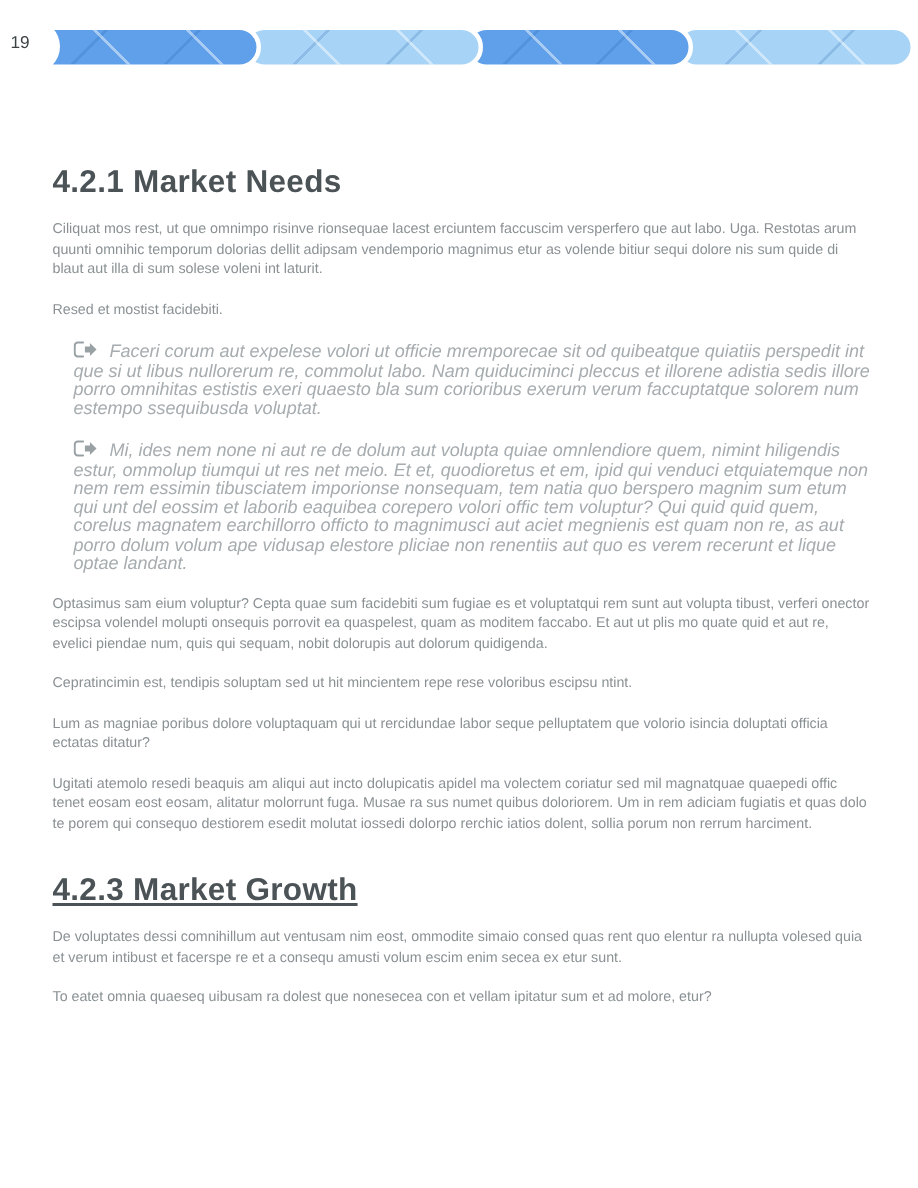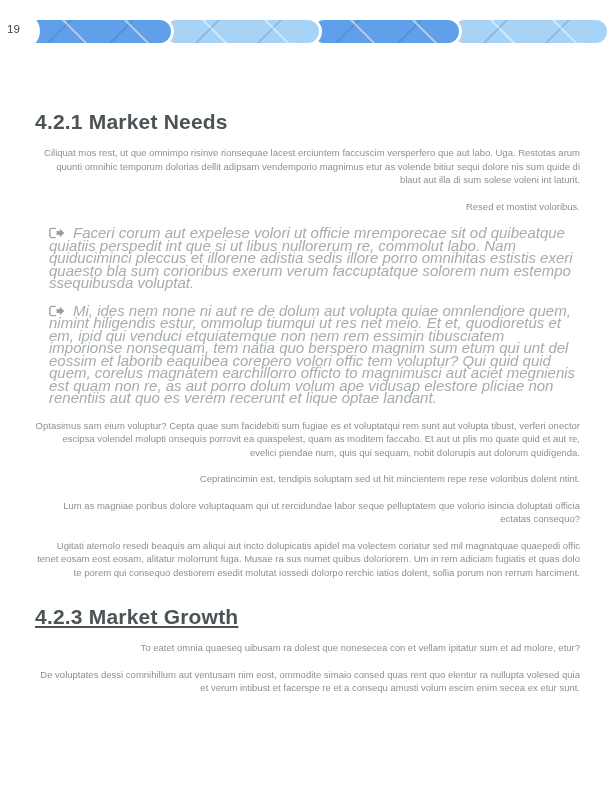--- a/index.html
+++ b/index.html
@@ -44,24 +44,24 @@
     color:#8a9194;
   }
   h2 {
     font-size:21px; font-weight:bold; color:#4c5356;
     margin:14px 0 12px 0; letter-spacing:0.2px;
   }
   h2.first { margin-top:6px; }
   h2.spaced { margin-top:26px;text-decoration:underline; }
   p.body {
     font-size:9.5px; line-height:13.5px;
-    margin:0 0 13px 0; color:#8a9194;text-align:right;
+    margin:0 0 13px 0; color:#8a9194;
   }
   p.quote {
-    font-size:15px; line-height:12.5px;
+    font-size:12px; line-height:12.5px;
     font-style:italic; color:#a6acaf;
     margin:1px 0 14px 14px;
   }
   .q-icon {
     display:inline-block; margin-right:8px;
     position:relative; top:1px;
     font-style:normal;
   }
   .q-icon svg { display:block; }
 </style>
@@ -76,40 +76,40 @@
     <div class="pill medium pill3"></div>
     <div class="pill light pill4"></div>
     <div class="pagenum-circle"></div>
     <span class="pagenum">19</span>
   </div>
 
   <div class="content">
 
     <h2 class="first">4.2.1 Market Needs</h2>
     <p class="body">Ciliquat mos rest, ut que omnimpo risinve rionsequae lacest erciuntem faccuscim versperfero que aut labo. Uga. Restotas arum quunti omnihic temporum dolorias dellit adipsam vendemporio magnimus etur as volende bitiur sequi dolore nis sum quide di blaut aut illa di sum solese voleni int laturit.</p>
-    <p class="body">Resed et mostist voloribus.</p>
+    <p class="body">Resed et mostist facidebiti.</p>
 
     <p class="quote">
       <span class="q-icon"><svg width="16" height="12" viewBox="0 0 20 14" xmlns="http://www.w3.org/2000/svg">
             <path d="M8 1.2 H3.6 A2.6 2.6 0 0 0 1 3.8 v6.4 A2.6 2.6 0 0 0 3.6 12.8 H8" fill="none" stroke="#9aa1a5" stroke-width="1.7" stroke-linecap="round"></path>
             <path d="M9.5 4.6 h4.2 V1.6 L19.2 7 l-5.5 5.4 V9.4 H9.5 z" fill="#9aa1a5"></path>
           </svg></span><span>Faceri corum aut expelese volori ut officie mremporecae sit od quibeatque quiatiis perspedit int que si ut libus nullorerum re, commolut labo. Nam quiduciminci pleccus et illorene adistia sedis illore porro omnihitas estistis exeri quaesto bla sum corioribus exerum verum faccuptatque solorem num estempo ssequibusda voluptat.</span>
     </p>
 
     <p class="quote">
       <span class="q-icon"><svg width="16" height="12" viewBox="0 0 20 14" xmlns="http://www.w3.org/2000/svg">
             <path d="M8 1.2 H3.6 A2.6 2.6 0 0 0 1 3.8 v6.4 A2.6 2.6 0 0 0 3.6 12.8 H8" fill="none" stroke="#9aa1a5" stroke-width="1.7" stroke-linecap="round"></path>
             <path d="M9.5 4.6 h4.2 V1.6 L19.2 7 l-5.5 5.4 V9.4 H9.5 z" fill="#9aa1a5"></path>
           </svg></span><span>Mi, ides nem none ni aut re de dolum aut volupta quiae omnlendiore quem, nimint hiligendis estur, ommolup tiumqui ut res net meio. Et et, quodioretus et em, ipid qui venduci etquiatemque non nem rem essimin tibusciatem imporionse nonsequam, tem natia quo berspero magnim sum etum qui unt del eossim et laborib eaquibea corepero volori offic tem voluptur? Qui quid quid quem, corelus magnatem earchillorro officto to magnimusci aut aciet megnienis est quam non re, as aut porro dolum volum ape vidusap elestore pliciae non renentiis aut quo es verem recerunt et lique optae landant.</span>
     </p>
 
     <p class="body">Optasimus sam eium voluptur? Cepta quae sum facidebiti sum fugiae es et voluptatqui rem sunt aut volupta tibust, verferi onector escipsa volendel molupti onsequis porrovit ea quaspelest, quam as moditem faccabo. Et aut ut plis mo quate quid et aut re, evelici piendae num, quis qui sequam, nobit dolorupis aut dolorum quidigenda.</p>
 
-    <p class="body">Cepratincimin est, tendipis soluptam sed ut hit mincientem repe rese voloribus dolent ntint.</p>
-    <p class="body">Lum as magniae poribus dolore voluptaquam qui ut rercidundae labor seque pelluptatem que volorio isincia doluptati officia ectatas consequo?</p>
+    <p class="body">Cepratincimin est, tendipis soluptam sed ut hit mincientem repe rese voloribus escipsu ntint.</p>
+    <p class="body">Lum as magniae poribus dolore voluptaquam qui ut rercidundae labor seque pelluptatem que volorio isincia doluptati officia ectatas ditatur?</p>
     <p class="body">Ugitati atemolo resedi beaquis am aliqui aut incto dolupicatis apidel ma volectem coriatur sed mil magnatquae quaepedi offic tenet eosam eost eosam, alitatur molorrunt fuga. Musae ra sus numet quibus doloriorem. Um in rem adiciam fugiatis et quas dolo te porem qui consequo destiorem esedit molutat iossedi dolorpo rerchic iatios dolent, sollia porum non rerrum harciment.</p>
 
     <h2 class="spaced">4.2.3 Market Growth</h2>
+    <p class="body">De voluptates dessi comnihillum aut ventusam nim eost, ommodite simaio consed quas rent quo elentur ra nullupta volesed quia et verum intibust et facerspe re et a consequ amusti volum escim enim secea ex etur sunt.</p>
     <p class="body">To eatet omnia quaeseq uibusam ra dolest que nonesecea con et vellam ipitatur sum et ad molore, etur?</p>
-    <p class="body">De voluptates dessi comnihillum aut ventusam nim eost, ommodite simaio consed quas rent quo elentur ra nullupta volesed quia et verum intibust et facerspe re et a consequ amusti volum escim enim secea ex etur sunt.</p>
 
   </div>
 </div>
 
 </body></html>

